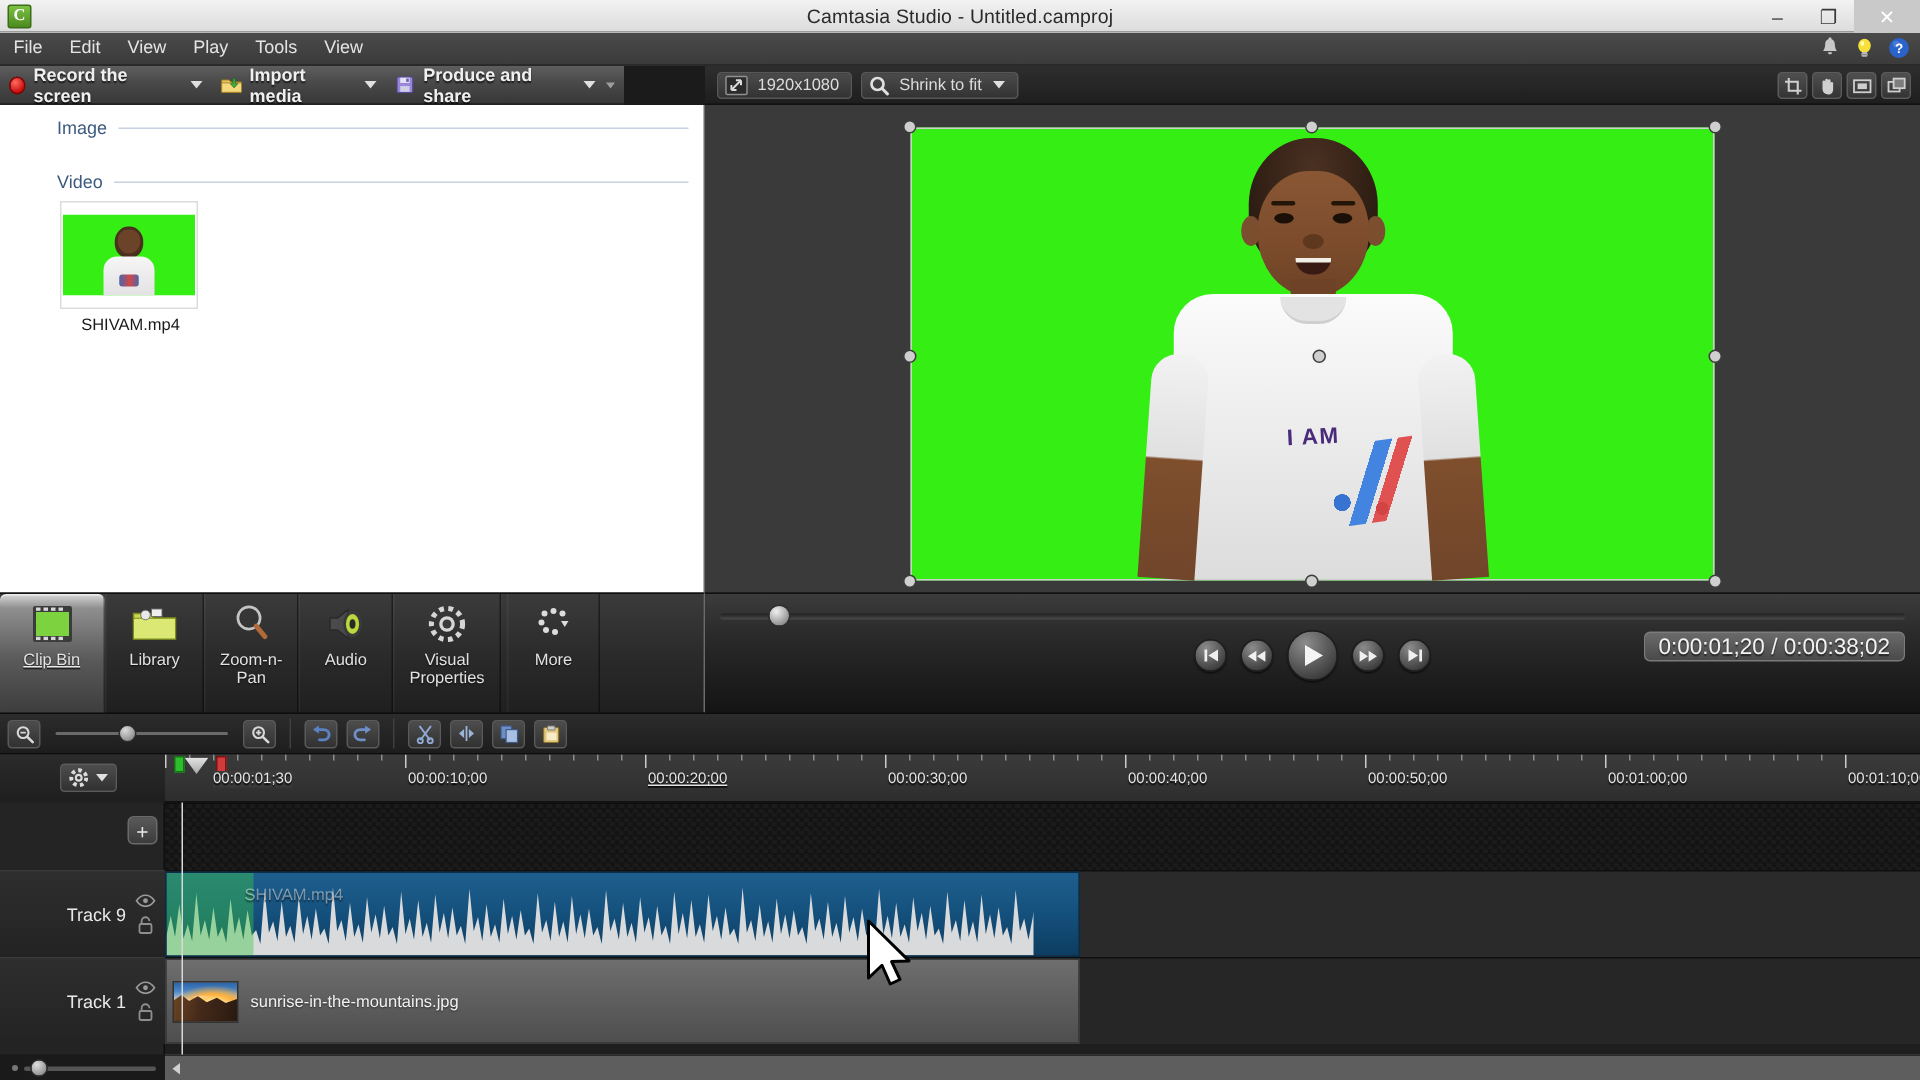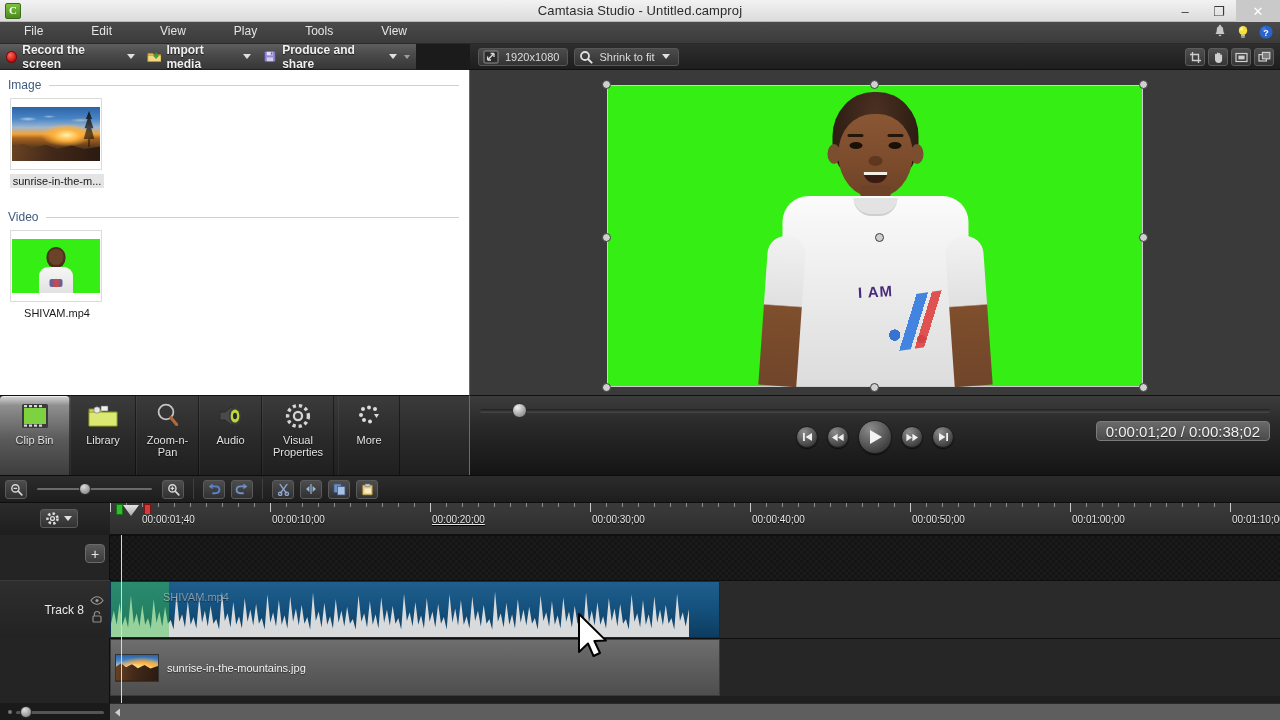--- a/index.html
+++ b/index.html
@@ -38,21 +38,21 @@
   .tb-btn.close{width:44px;background:#c9c9c9;color:#fff;}
 
   
   .menubar{
     position:absolute;left:0;top:22px;width:1280px;height:22px;
     background:linear-gradient(180deg,#4a4a4a 0%,#3b3b3b 100%);
     border-bottom:1px solid #2a2a2a;
     display:flex;align-items:center;
   }
   .menu-item{
-    padding:0 24px;height:24px;line-height:20px;color:#e4e4e4;font-size:12px;
+    padding:0 9px;height:24px;line-height:20px;color:#e4e4e4;font-size:12px;
     cursor:default;
   }
   .menu-icons{position:absolute;right:6px;top:2px;display:flex;gap:7px;align-items:center;}
   .mi-ico{width:16px;height:16px;display:block;}
 
   
   .maintoolbar{
     position:absolute;left:0;top:44px;width:416px;height:26px;
     background:linear-gradient(180deg,#5e5e5e 0%,#4a4a4a 42%,#373737 100%);
     border-bottom:1px solid #232323;
@@ -92,21 +92,21 @@
   .pt-ibtn{
     width:20px;height:18px;display:flex;align-items:center;justify-content:center;
     background:linear-gradient(180deg,#4f4f4f,#343434);border:1px solid #5c5c5c;border-radius:3px;
   }
 
   
   .clipbin{
     position:absolute;left:0;top:70px;width:470px;height:325px;background:#fff;
     border-right:1px solid #6b6b6b;overflow:hidden;
   }
-  .cb-group{padding:8px 10px 0 8px;}
+  .cb-group{padding:8px 10px 0 27px;margin-left:11px;}
   .cb-head{display:flex;align-items:center;gap:8px;}
   .cb-head-label{color:#3d5a80;font-size:12px;white-space:nowrap;}
   .cb-head-line{flex:1;height:1px;background:#c6d2e0;}
   .cb-items{display:flex;flex-wrap:wrap;gap:10px;padding:6px 0 0 2px;}
   .cb-item{width:94px;cursor:default;}
   .cb-thumb{
     width:92px;height:72px;background:#fff;border:1px solid #dcdcdc;
     display:flex;align-items:center;justify-content:center;overflow:hidden;
   }
   .cb-thumb-inner{width:88px;height:54px;overflow:hidden;position:relative;}
@@ -179,20 +179,21 @@
   }
   .tab + .tab{border-left:1px solid rgba(255,255,255,.05);}
   .tab .tlabel{
     font-size:11px;color:#e2e2e2;text-align:center;line-height:12px;
     text-shadow:0 1px 1px rgba(0,0,0,.8);
   }
   .tab.active{
     background:linear-gradient(180deg,#d8d8d8 0%,#8f8f8f 12%,#5a5a5a 55%,#3d3d3d 100%);
     border-radius:4px 4px 0 0;
     box-shadow:inset 0 1px 0 #ededed;
+    text-decoration:underline;
   }
   .tab.sep-left{margin-left:4px;}
   .ticon{width:34px;height:30px;display:flex;align-items:center;justify-content:center;}
 
   
   .preview{
     position:absolute;left:470px;top:70px;width:810px;height:325px;
     background:#3a3a3a;
   }
   .canvas-wrap{
@@ -538,32 +539,20 @@
       </div>
     </div>
   </div>
 
   <div class="clipbin">
 
     <div class="cb-group">
       <div class="cb-head">
         <span class="cb-head-label">Image</span>
         <span class="cb-head-line"></span>
-      </div>
-      <div class="cb-items">
-        <div class="cb-item selected">
-          <div class="cb-thumb">
-            <div class="cb-thumb-inner">
-              <div class="sunrise">
-                  <div class="tree"></div>
-                </div>
-            </div>
-          </div>
-          <div class="cb-name">sunrise-in-the-m...</div>
-        </div>
       </div>
     </div>
 
     <div class="cb-group" style="padding-top:22px;">
       <div class="cb-head">
         <span class="cb-head-label">Video</span>
         <span class="cb-head-line"></span>
       </div>
       <div class="cb-items">
         <div class="cb-item">
@@ -888,49 +877,62 @@
       <div class="tick minor" style="left:1072px;"></div>
         <div class="tick minor" style="left:1088px;"></div>
       <div class="tick minor" style="left:1104px;"></div>
       <div class="tick major" style="left:1120px;"></div>
 
       <div class="inout in" style="left:6px;"></div>
       <div class="inout out" style="left:34px;"></div>
       <div class="ph-head" style="left:13px;"></div>
 
       <div class="rlabel" style="left:0px;padding-left:36px;">00:00:</div>
-      <div class="rlabel" style="left:32px;background:#3a3a3a;">00:00:01;40</div>
+      <div class="rlabel" style="left:32px;background:#3a3a3a;">00:00:01;30</div>
       <div class="rlabel" style="left:162px;">00:00:10;00</div>
       <div class="rlabel" style="left:322px;text-decoration:underline;">00:00:20;00</div>
       <div class="rlabel" style="left:482px;">00:00:30;00</div>
       <div class="rlabel" style="left:642px;">00:00:40;00</div>
       <div class="rlabel" style="left:802px;">00:00:50;00</div>
       <div class="rlabel" style="left:962px;">00:01:00;00</div>
       <div class="rlabel" style="left:1122px;">00:01:10;00</div>
     </div>
 
     <div class="tracks">
 
       <div class="track-head-col">
         <div class="addtrack">+</div>
 
         <div class="thead" style="top:45px;height:58px;">
-          <span class="tname">Track 8</span>
+          <span class="tname">Track 9</span>
           <span class="ticons">
             <svg width="14" height="9" viewBox="0 0 14 9">
               <path d="M1 4.5C3 1.6 5 .8 7 .8s4 .8 6 3.7c-2 2.9-4 3.7-6 3.7S3 7.4 1 4.5z" fill="none" stroke="#9a9a9a" stroke-width="1.1"></path>
               <circle cx="7" cy="4.5" r="1.6" fill="#9a9a9a"></circle>
             </svg>
             <svg width="12" height="13" viewBox="0 0 12 13">
               <path d="M3.4 6V4.1a2.6 2.6 0 0 1 5.2 0" fill="none" stroke="#8e8e8e" stroke-width="1.2"></path>
               <rect x="2" y="6" width="8" height="6" rx="1" fill="none" stroke="#8e8e8e" stroke-width="1.2"></rect>
             </svg>
           </span>
         </div>
 
+        <div class="thead" style="top:103px;height:58px;">
+          <span class="tname">Track 1</span>
+          <span class="ticons">
+            <svg width="14" height="9" viewBox="0 0 14 9">
+              <path d="M1 4.5C3 1.6 5 .8 7 .8s4 .8 6 3.7c-2 2.9-4 3.7-6 3.7S3 7.4 1 4.5z" fill="none" stroke="#9a9a9a" stroke-width="1.1"></path>
+              <circle cx="7" cy="4.5" r="1.6" fill="#9a9a9a"></circle>
+            </svg>
+            <svg width="12" height="13" viewBox="0 0 12 13">
+              <path d="M3.4 6V4.1a2.6 2.6 0 0 1 5.2 0" fill="none" stroke="#8e8e8e" stroke-width="1.2"></path>
+              <rect x="2" y="6" width="8" height="6" rx="1" fill="none" stroke="#8e8e8e" stroke-width="1.2"></rect>
+            </svg>
+          </span>
+        </div>
       </div>
 
       <div class="lane empty" style="top:0;height:45px;"></div>
 
       <div class="lane bg1" style="top:45px;height:58px;">
         <div class="clip video" style="left:0px;width:610px;">
           <div class="sel-green"></div>
           <span class="clip-label">SHIVAM.mp4</span>
           <svg class="wave" viewBox="0 0 610 58" preserveAspectRatio="none">
             <path fill="#d9dadb" d="M0,58 L0,44 L3,30 L6,45 L9,22 L12,46 L15,36 L18,48 L21,14 L24,44 L27,33 L30,47 L33,24 L36,45 L39,38 L42,49 L45,18 L48,43 L51,31 L54,47 L57,26 L60,44 L63,40 L66,50 L69,12 L72,42 L75,34 L78,48 L81,20 L84,45 L87,37 L90,49 L93,16 L96,43 L99,30 L102,47 L105,25 L108,44 L111,39 L114,50 L117,10 L120,41 L123,33 L126,48 L129,21 L132,45 L135,36 L138,49 L141,17 L144,42 L147,29 L150,46 L153,23 L156,44 L159,38 L162,50 L165,13 L168,43 L171,32 L174,47 L177,19 L180,45 L183,35 L186,49 L189,15 L192,42 L195,28 L198,46 L201,24 L204,44 L207,37 L210,50 L213,11 L216,41 L219,31 L222,48 L225,22 L228,45 L231,36 L234,49 L237,18 L240,43 L243,30 L246,47 L249,26 L252,44 L255,39 L258,50 L261,14 L264,42 L267,33 L270,48 L273,20 L276,45 L279,34 L282,49 L285,16 L288,43 L291,29 L294,46 L297,25 L300,44 L303,38 L306,50 L309,12 L312,41 L315,32 L318,47 L321,21 L324,45 L327,35 L330,49 L333,17 L336,42 L339,31 L342,48 L345,23 L348,44 L351,37 L354,50 L357,13 L360,43 L363,28 L366,46 L369,19 L372,45 L375,36 L378,49 L381,15 L384,41 L387,30 L390,47 L393,24 L396,44 L399,39 L402,50 L405,10 L408,42 L411,33 L414,48 L417,22 L420,45 L423,34 L426,49 L429,18 L432,43 L435,29 L438,46 L441,26 L444,44 L447,38 L450,50 L453,14 L456,41 L459,32 L462,47 L465,20 L468,45 L471,35 L474,49 L477,16 L480,42 L483,31 L486,48 L489,25 L492,44 L495,37 L498,50 L501,11 L504,43 L507,30 L510,46 L513,21 L516,45 L519,36 L522,49 L525,17 L528,41 L531,28 L534,47 L537,23 L540,44 L543,39 L546,50 L549,13 L552,42 L555,33 L558,48 L561,19 L564,45 L567,34 L570,49 L573,15 L576,43 L579,29 L582,46 L585,24 L588,44 L591,38 L594,50 L597,12 L600,41 L603,32 L606,47 L610,26 L610,58 Z"></path>

